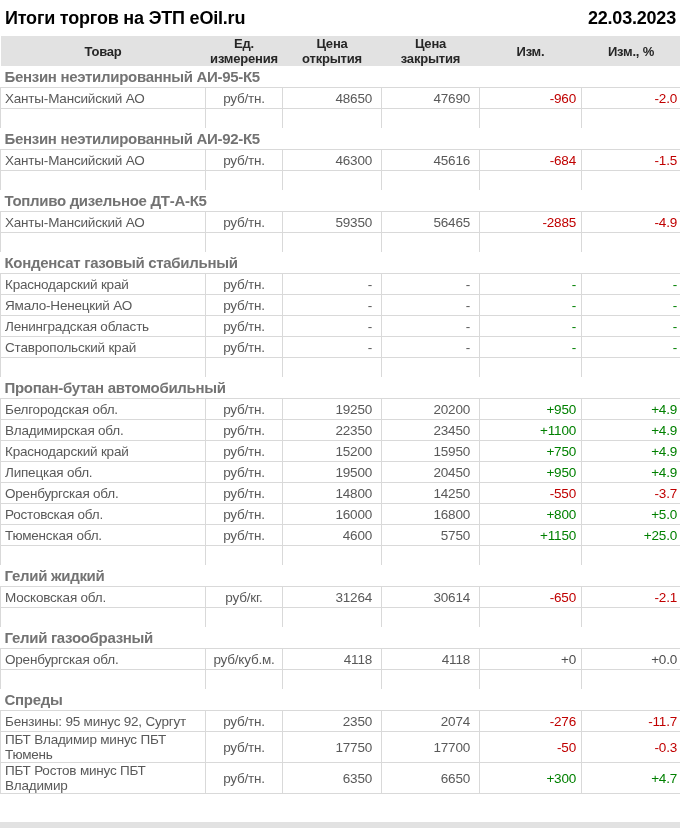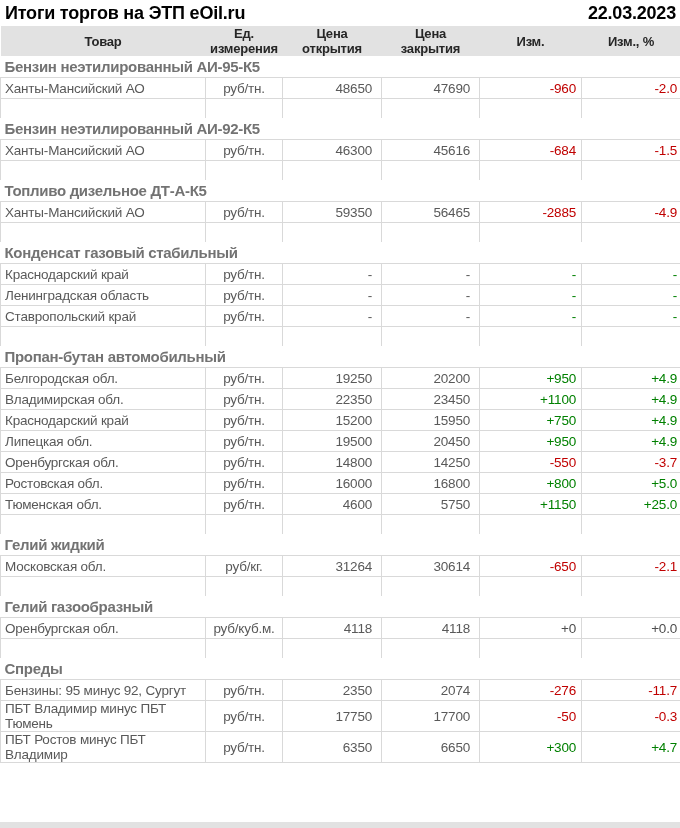--- a/index.html
+++ b/index.html
@@ -3,21 +3,21 @@
 <meta charset="utf-8">
 <style>
   html,body{margin:0;padding:0;background:#ffffff;}
   body{
     width:680px;height:828px;position:relative;overflow:hidden;
     font-family:"Liberation Sans",sans-serif;
     -webkit-font-smoothing:antialiased;
   }
   .titlebar{
     display:flex;justify-content:space-between;align-items:center;
-    height:26px;padding:0 4px 0 5px;
+    height:36px;padding:0 4px 0 5px;
   }
   .titlebar .ttl,.titlebar .dt{
     font-size:18px;font-weight:bold;color:#000;white-space:nowrap;letter-spacing:-0.2px;
   }
   table.results{
     border-collapse:collapse;table-layout:fixed;width:680px;
   }
   col.c-product{width:205px}
   col.c-unit{width:77px}
   col.c-open{width:99px}
@@ -147,20 +147,28 @@
       </tr>
       <tr class="data-row">
         <td class="c0">Краснодарский край</td>
         <td class="c1">руб/тн.</td>
         <td class="c2">-</td>
         <td class="c3">-</td>
         <td class="c4 pos">-</td>
         <td class="c5 pos">-</td>
       </tr>
       <tr class="data-row">
+        <td class="c0">Ямало-Ненецкий АО</td>
+        <td class="c1">руб/тн.</td>
+        <td class="c2">-</td>
+        <td class="c3">-</td>
+        <td class="c4 pos">-</td>
+        <td class="c5 pos">-</td>
+      </tr>
+      <tr class="data-row">
         <td class="c0">Ленинградская область</td>
         <td class="c1">руб/тн.</td>
         <td class="c2">-</td>
         <td class="c3">-</td>
         <td class="c4 pos">-</td>
         <td class="c5 pos">-</td>
       </tr>
       <tr class="data-row">
         <td class="c0">Ставропольский край</td>
         <td class="c1">руб/тн.</td>

